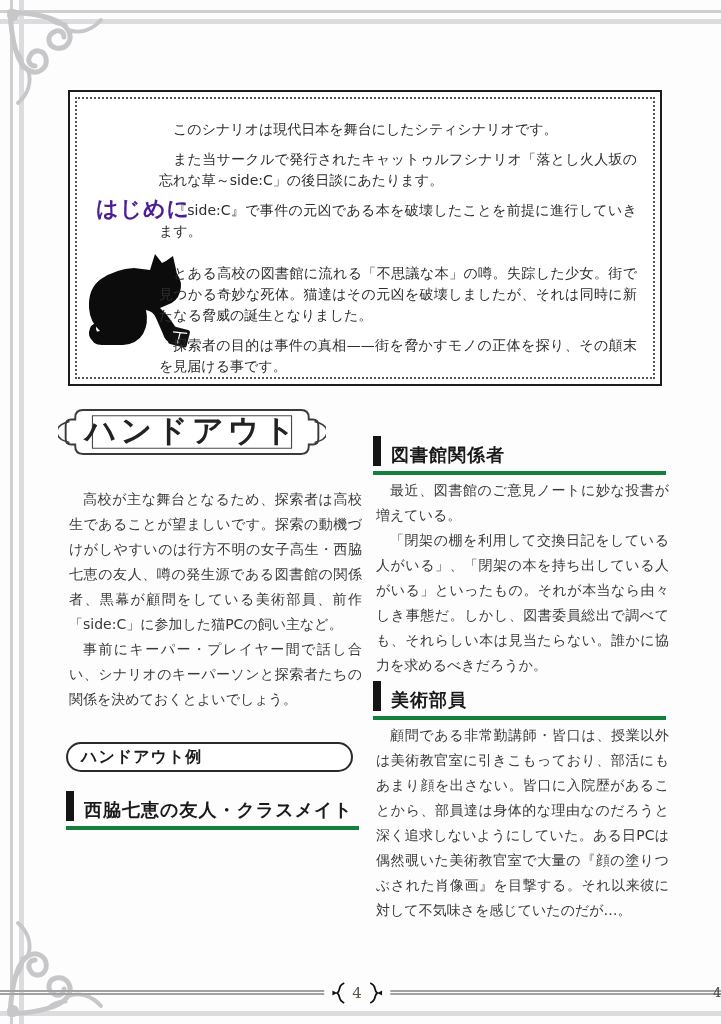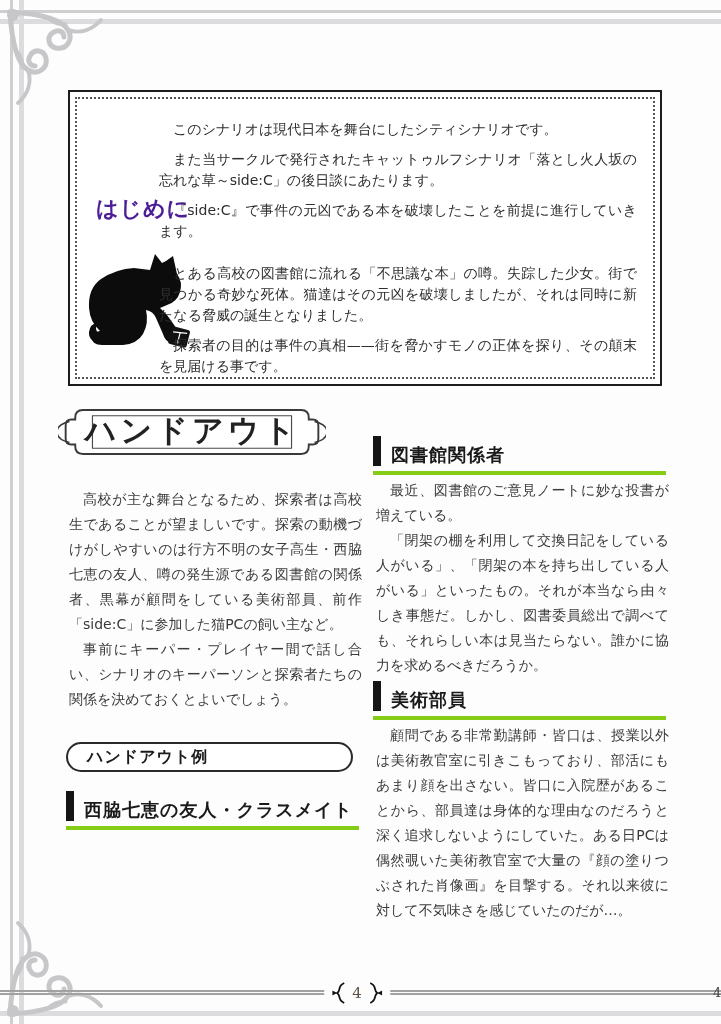--- a/index.html
+++ b/index.html
@@ -33,27 +33,27 @@
   .banner{position:absolute;left:58px;top:404px;width:268px;height:56px;}
   .banner svg{position:absolute;inset:0;}
   .banner-title{position:absolute;inset:0;display:flex;align-items:center;justify-content:center;
     font-size:31px;font-weight:bold;color:#222;letter-spacing:4px;padding-bottom:2px;}
   
   .para{position:absolute;width:293px;font-size:14px;line-height:25px;color:#3a3a3a;text-align:justify;}
   .para p{margin:0;text-indent:1em;}
   .col-left{left:69px;}
   .col-right{left:376px;}
   .sec-h{position:absolute;width:293px;display:flex;align-items:flex-end;
-    border-bottom:4px solid #84cc16;padding-bottom:5px;box-sizing:border-box;}
+    border-bottom:4px solid #15803d;padding-bottom:5px;box-sizing:border-box;}
   .sec-h .bar{width:8px;height:30px;background:#151515;margin-right:10px;flex:none;}
   .sec-h .txt{font-size:18px;font-weight:bold;color:#1a1a1a;line-height:22px;letter-spacing:1px;}
   .pill{position:absolute;left:66px;top:742px;width:287px;height:30px;
     border:2px solid #2a2a2a;border-radius:16px;box-sizing:border-box;
     display:flex;align-items:center;background:#fff;}
-  .pill .txt{font-size:16px;font-weight:bold;color:#1a1a1a;padding-left:19px;letter-spacing:1px;}
+  .pill .txt{font-size:16px;font-weight:bold;color:#1a1a1a;padding-left:13px;letter-spacing:1px;}
   
   .footer-rule{position:absolute;left:0;right:0;top:990px;height:5px;
     border-top:2px solid #a2a2a2;border-bottom:2px solid #a2a2a2;box-sizing:border-box;}
   .page-badge{position:absolute;top:980px;left:357px;transform:translateX(-50%);
     background:#fdfdfd;padding:0 8px;display:flex;align-items:center;gap:7px;height:26px;}
   .page-num{font-family:"DejaVu Serif","Liberation Serif",serif;font-size:15px;color:#5f5144;}
   .edge-num{position:absolute;top:985px;right:0px;font-family:"DejaVu Serif",serif;
     font-size:13px;color:#444;width:8px;overflow:hidden;}
 </style>
 </head>

